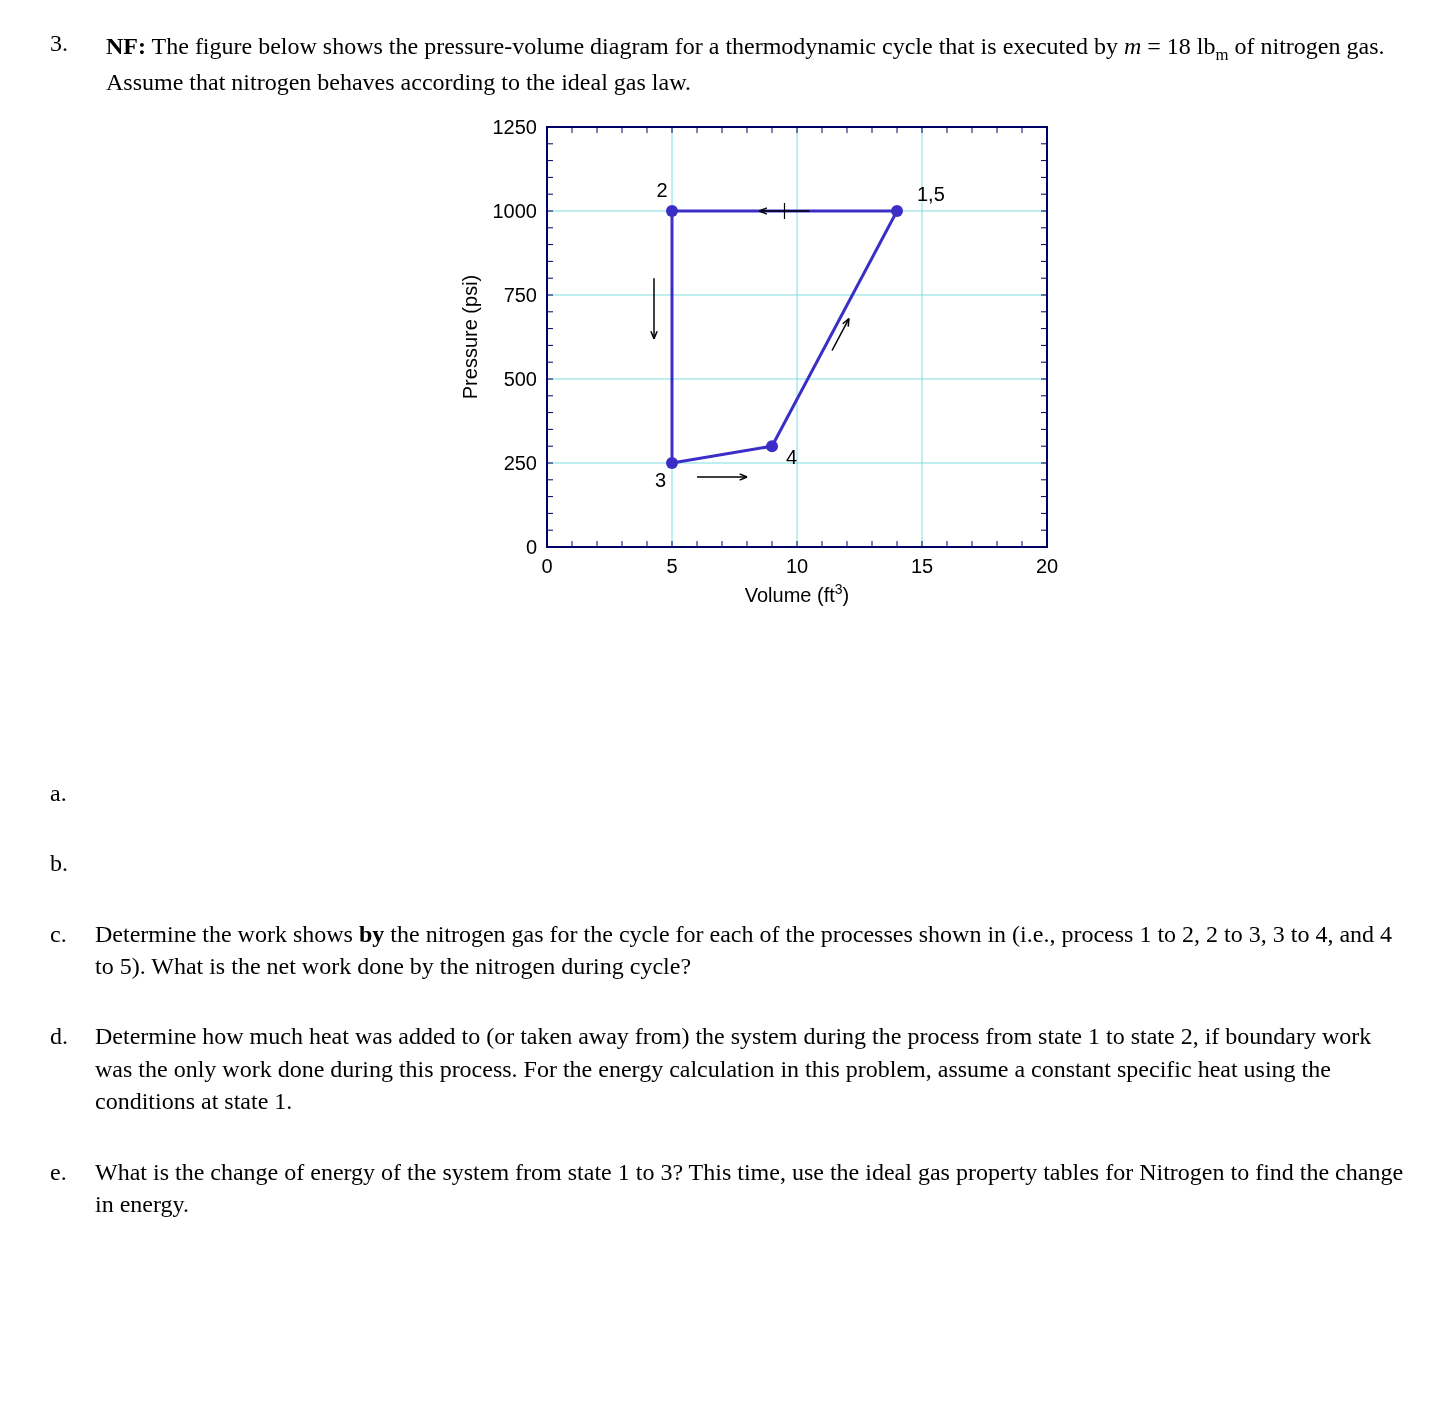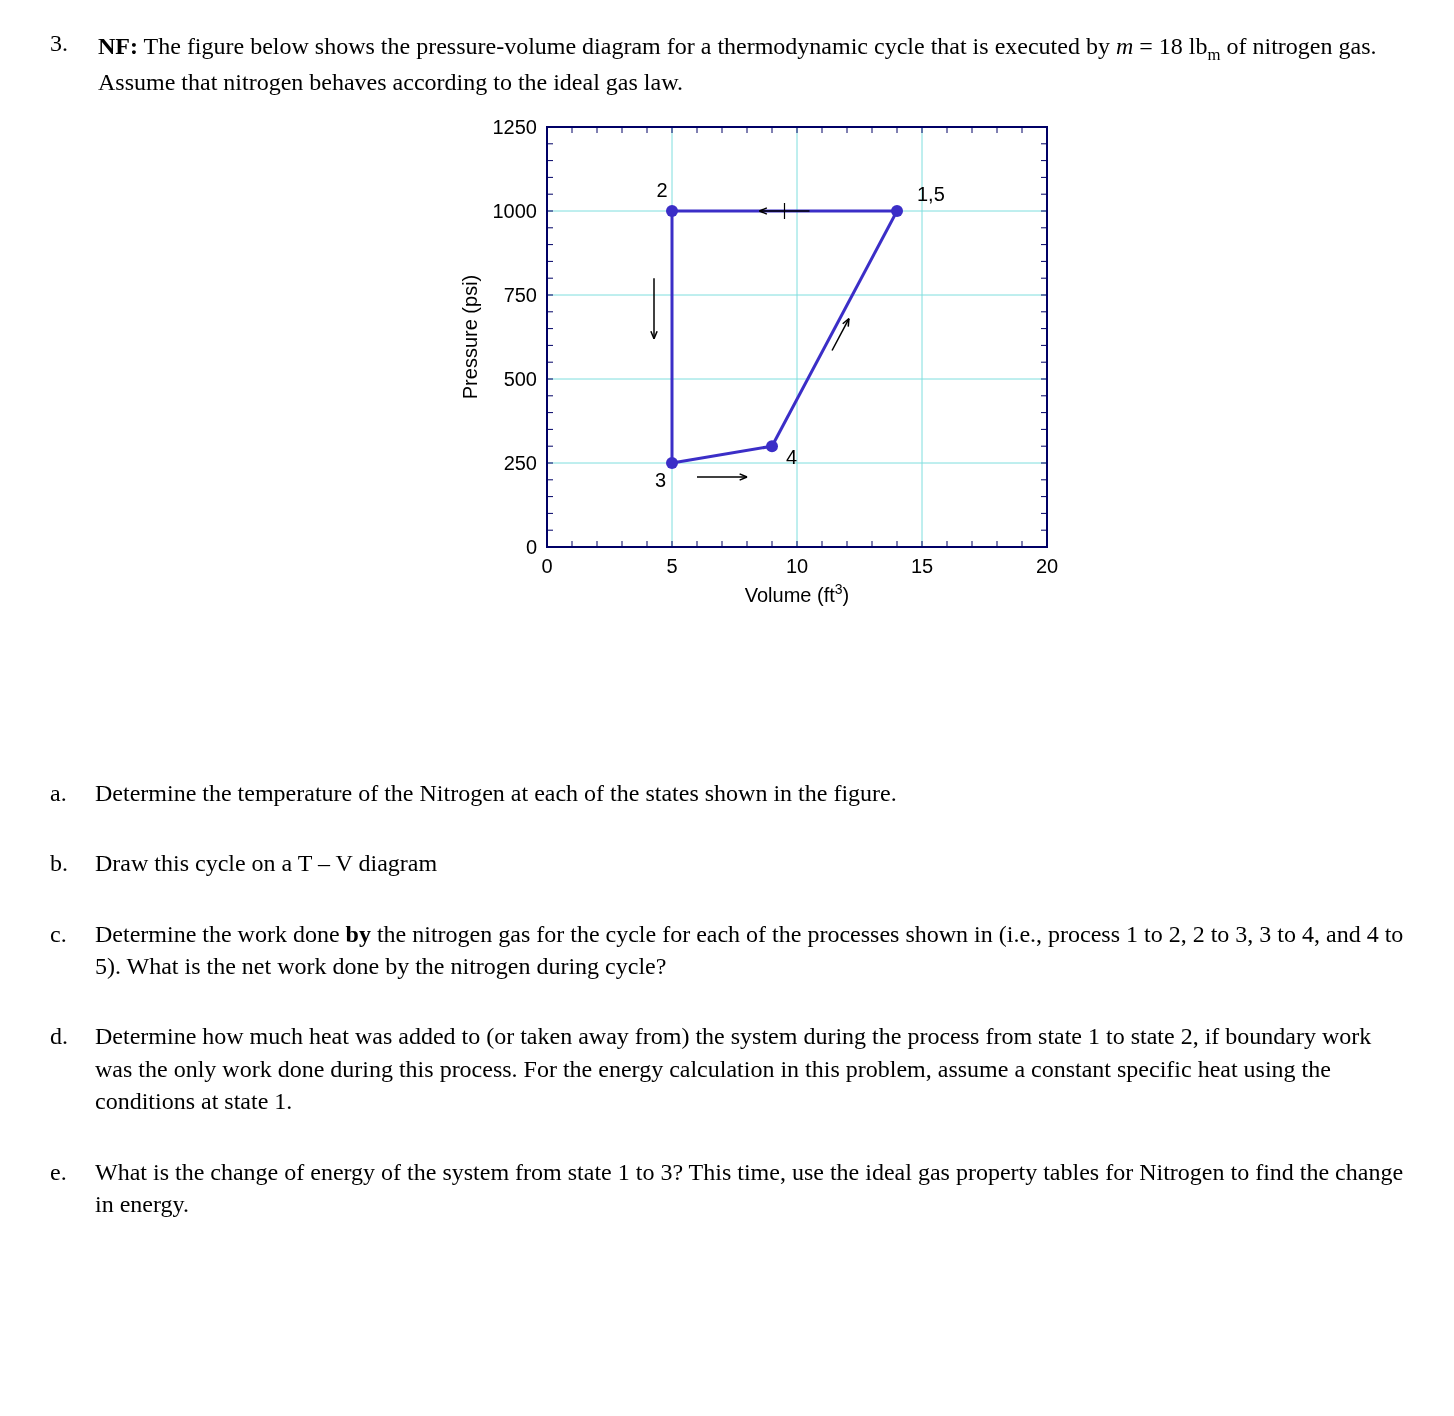--- a/index.html
+++ b/index.html
@@ -10,21 +10,21 @@
     margin: 0;
     padding: 30px 50px;
     width: 1354px;
   }
   .problem-row { display: flex; align-items: flex-start; }
   .num-col { width: 40px; flex-shrink: 0; }
   .content-col { flex: 1; }
   .bold { font-weight: bold; }
   .italic { font-style: italic; }
   .sub { font-size: 0.7em; vertical-align: sub; }
-  p { margin: 0 0 8px 8px; line-height: 1.35; }
+  p { margin: 0 0 8px 16px; line-height: 1.35; }
 
   .chart-wrap { display: flex; justify-content: center; margin-top: 6px; margin-bottom: 50px; }
 
   .qlist { margin-top: 100px; }
   .qitem { display: flex; margin-bottom: 38px; line-height: 1.35; }
   .qlabel { width: 45px; flex-shrink: 0; }
 
   
   .axis-label { font-family: Arial, Helvetica, sans-serif; font-size: 20px; fill: #000; }
   .tick-label { font-family: Arial, Helvetica, sans-serif; font-size: 20px; fill: #000; }
@@ -188,30 +188,28 @@
           <line x1="421.9474291888892" y1="211.70531723818613" x2="421.24035518317373" y2="219.67400887172556" stroke="#000" stroke-width="1.5"></line>
           <line x1="421.9474291888892" y1="211.70531723818613" x2="415.73841650528266" y2="216.74993431927496" stroke="#000" stroke-width="1.5"></line>
         </svg>
     </div>
   </div>
 </div>
 
 <div class="qlist">
   <div class="qitem">
     <div class="qlabel">a.</div>
-    <div>Determine the temperature of the Nitrogen at each of the states shown in the figure.</div>
   </div>
   <div class="qitem">
     <div class="qlabel">b.</div>
-    <div>Draw this cycle on a T – V diagram</div>
   </div>
   <div class="qitem">
     <div class="qlabel">c.</div>
     <div>
-      <span>Determine the work done </span><span class="bold">by</span><span> the nitrogen gas for the cycle for each of the processes shown in (i.e., process 1 to 2, 2 to 3, 3 to 4, and 4 to 5). What is the net work done by the nitrogen during cycle?</span>
+      <span>Determine the work shows </span><span class="bold">by</span><span> the nitrogen gas for the cycle for each of the processes shown in (i.e., process 1 to 2, 2 to 3, 3 to 4, and 4 to 5). What is the net work done by the nitrogen during cycle?</span>
     </div>
   </div>
   <div class="qitem">
     <div class="qlabel">d.</div>
     <div>Determine how much heat was added to (or taken away from) the system during the process from state 1 to state 2, if boundary work was the only work done during this process. For the energy calculation in this problem, assume a constant specific heat using the conditions at state 1.</div>
   </div>
   <div class="qitem">
     <div class="qlabel">e.</div>
     <div>What is the change of energy of the system from state 1 to 3?  This time, use the ideal gas property tables for Nitrogen to find the change in energy.</div>
   </div>

